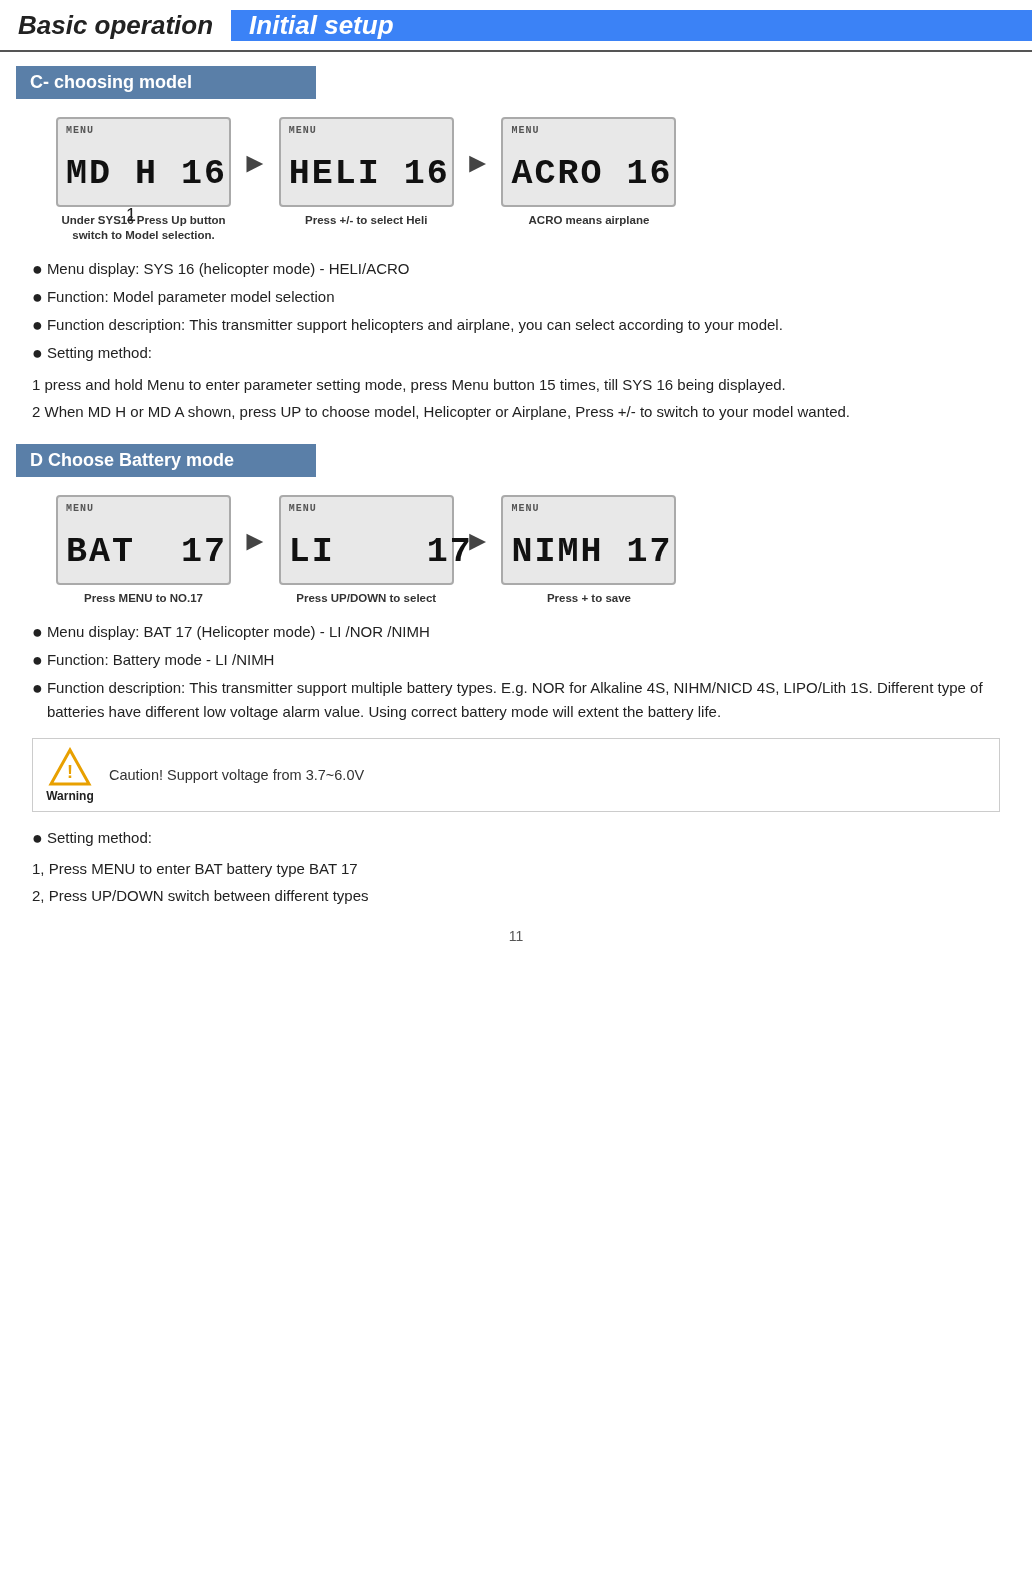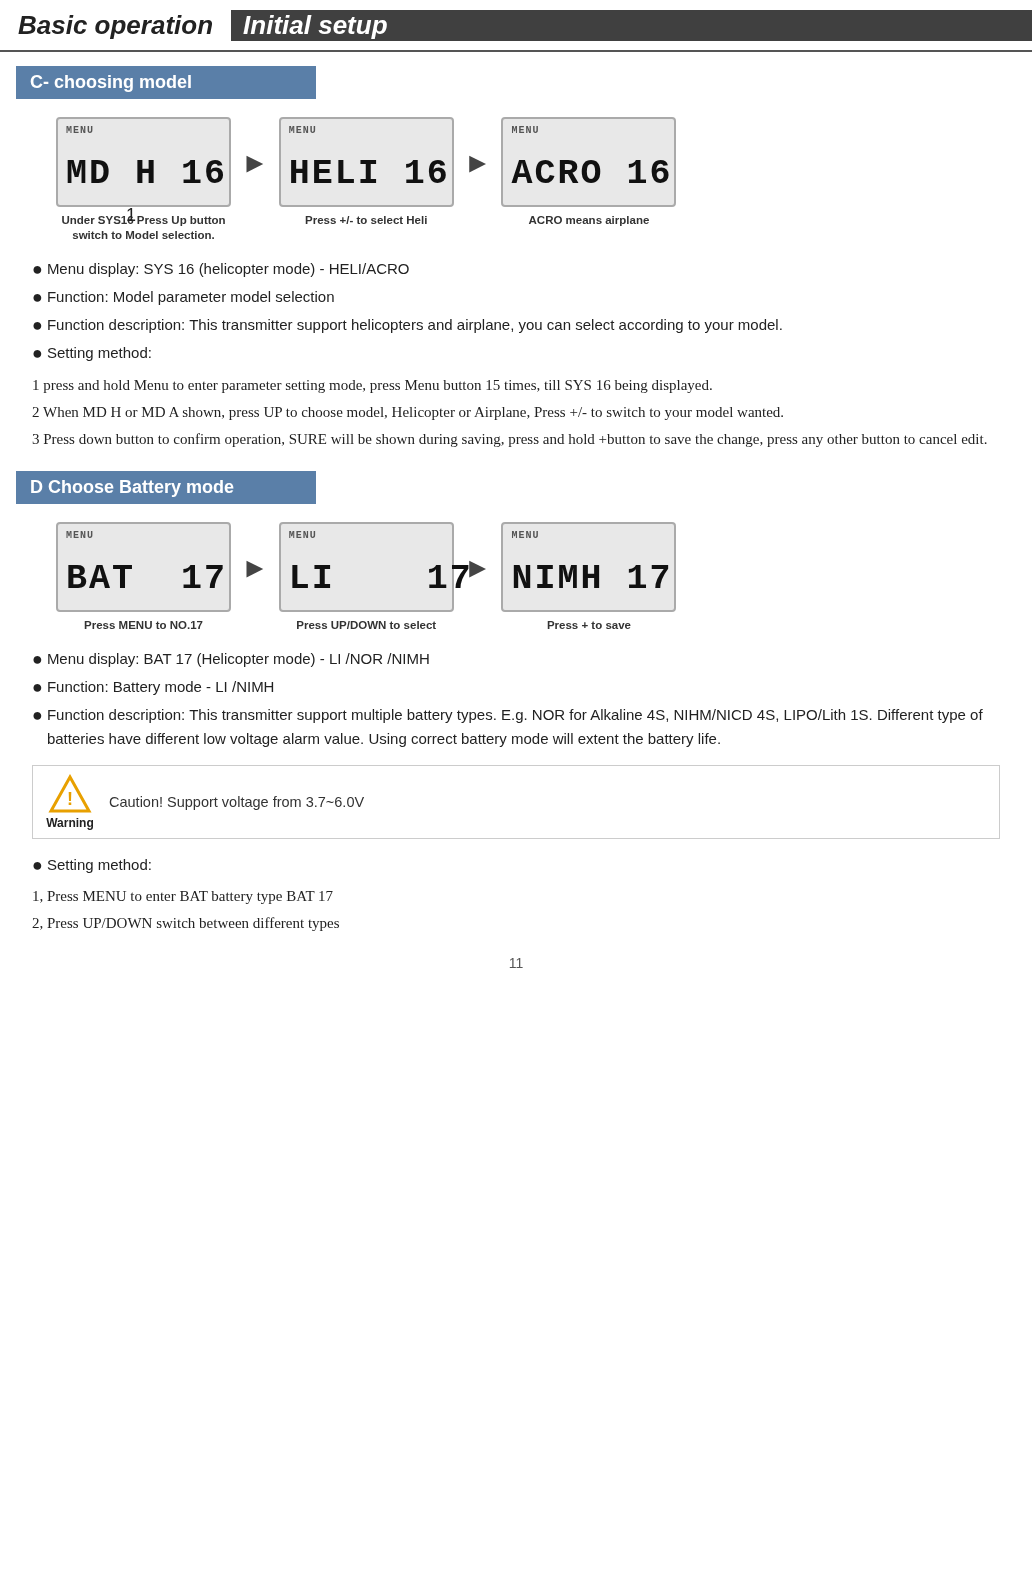--- a/index.html
+++ b/index.html
@@ -24,22 +24,22 @@
       background: #fff;
       padding: 0 18px;
       display: flex;
       align-items: center;
       font-size: 26px;
       font-weight: 900;
       color: #222;
       font-style: italic;
     }
     .header-initial {
-      background: #404040;
-      padding: 0 12px;
+      background: #3b82f6;
+      padding: 0 18px;
       display: flex;
       align-items: center;
       font-size: 26px;
       font-weight: 900;
       color: #fff;
       font-style: italic;
       flex: 1;
     }
 
     
@@ -134,21 +134,20 @@
       line-height: 1.4;
     }
     .bullet-text {
       flex: 1;
       font-size: 15px;
     }
     .para-text {
       font-size: 15px;
       margin: 3px 16px;
       line-height: 1.6;
-      font-family: Liberation Serif, serif;
     }
 
     
     .warning-box {
       display: flex;
       align-items: center;
       border: 1.5px solid #ccc;
       margin: 14px 16px;
       padding: 8px 12px;
     }
@@ -246,21 +245,20 @@
       <span class="bullet-dot">●</span>
       <span class="bullet-text">Function description: This transmitter support helicopters and airplane, you can select according to your model.</span>
     </div>
     <div class="bullet-line">
       <span class="bullet-dot">●</span>
       <span class="bullet-text">Setting method:</span>
     </div>
   </div>
   <div class="para-text">1 press and hold Menu to enter parameter setting mode, press Menu button 15 times, till SYS 16 being displayed.</div>
   <div class="para-text">2 When MD H or MD A shown, press UP to choose model, Helicopter or Airplane, Press +/- to switch to your model wanted.</div>
-  <div class="para-text">3 Press down button to confirm operation, SURE will be shown during saving, press and hold +button to save the change, press any other button to cancel edit.</div>
 </div>
 
 <div class="section-block">
   <div class="section-header">D Choose Battery mode</div>
 
   <div class="displays-row">
 
     <div class="display-item">
       <div class="display-box">
         <span class="display-menu-label">MENU</span>

